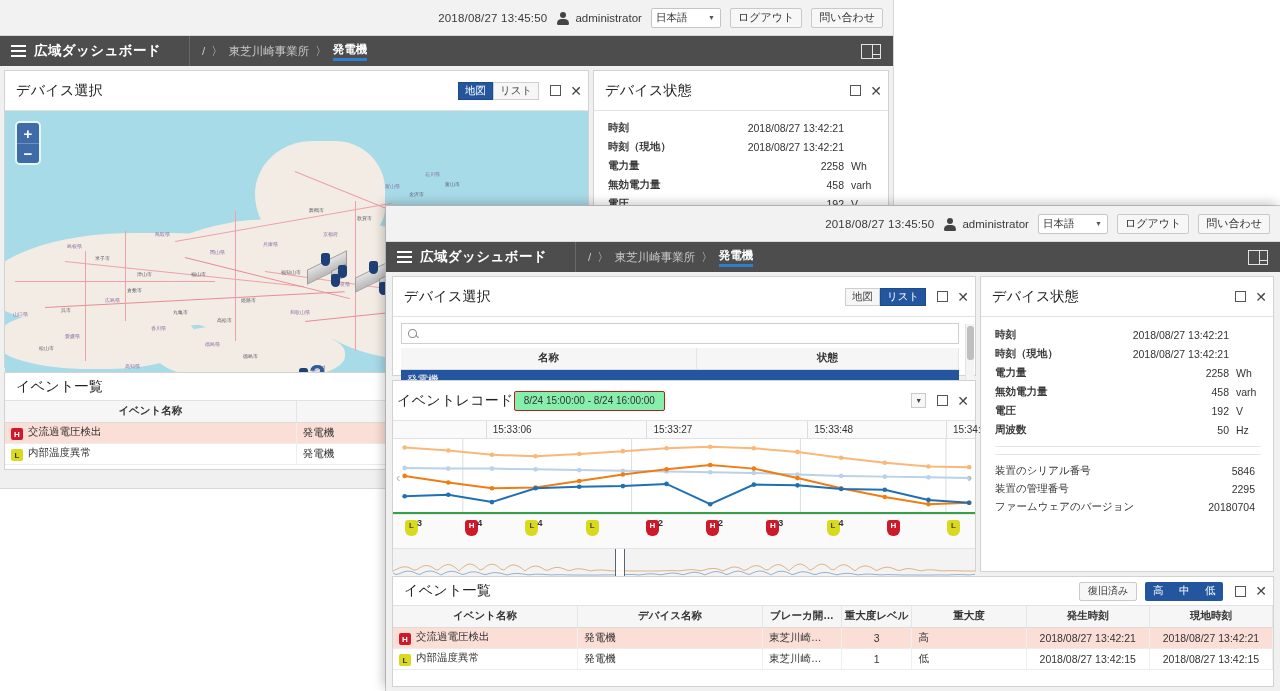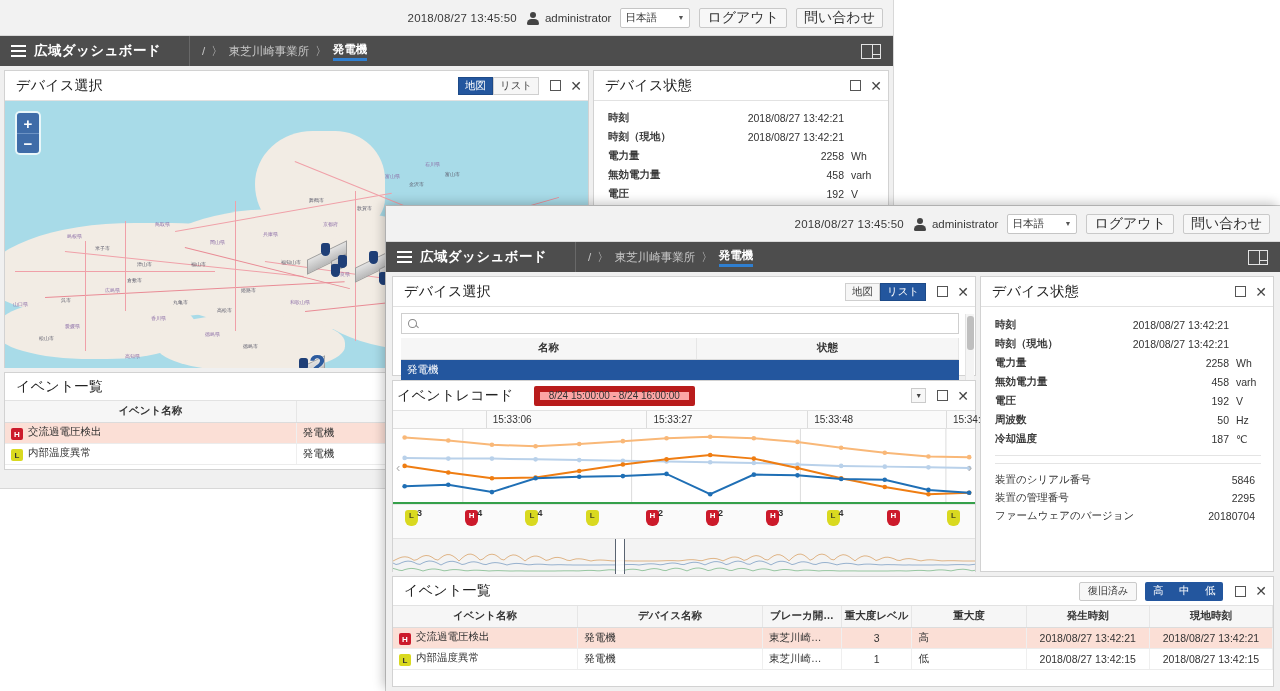--- a/index.html
+++ b/index.html
@@ -26,21 +26,21 @@
   .user-ico { width: 14px; height: 14px; position: relative; display:inline-block; }
   .user-ico i { position: absolute; background: #444; display: block; }
   .user-ico i:nth-child(1){ width:6px; height:6px; border-radius:50%; left:4px; top:1px; }
   .user-ico i:nth-child(2){ width:12px; height:6px; border-radius:6px 6px 2px 2px; left:1px; top:8px; }
   .uname { font-size: 11.5px; color: #3a3a3a; }
   .lang-sel { width: 70px; height: 20px; background: #fff; border: 1px solid #c5c5c5;
               border-radius: 2px; font-size: 10.5px; color: #333;
               display: flex; align-items: center; padding: 0 4px; position: relative; }
   .lang-sel .caret { position: absolute; right: 5px; font-size: 7px; color:#555; }
   .tb-btn { height: 20px; min-width: 62px; background: #f7f7f7; border: 1px solid #c9c9c9;
-            border-radius: 2px; font-size: 14px; color: #333;
+            border-radius: 2px; font-size: 11px; color: #333;
             display: flex; align-items: center; justify-content: center; padding: 0 7px; }
 
   .navbar { height: 30px; background: #4d4d4d; display: flex; align-items: center;
             color: #fff; position: relative; }
   .hamb { width: 15px; height: 12px; margin-left: 11px; margin-right: 8px;
           display: flex; flex-direction: column; justify-content: space-between; }
   .hamb b { display:block; height: 2px; background: #fff; width: 100%;
             border-left: 3px solid #fff; }
   .nav-title { font-size: 13.5px; font-weight: bold; letter-spacing: .4px; }
   .nav-div { width: 1px; height: 30px; background: #686868; margin-left: 28px; }
@@ -53,21 +53,21 @@
   .layout-ico u { display:block; width: 60%; border-right: 1.6px solid #e3e3e3; }
   .layout-ico s { display:block; width: 40%; border-top: 6px solid transparent;
                   position: relative; }
   .layout-ico s:after{ content:""; position:absolute; left:0; right:0; top:45%;
                        height:1.6px; background:#e3e3e3; }
 
   .body-area { position: relative; background: #f0f0f0; }
 
   
   .panel { position: absolute; background: #fff; border: 1px solid #d2d2d2; }
-  .panel-hd { height: 30px; display: flex; align-items: center;
+  .panel-hd { height: 40px; display: flex; align-items: center;
               border-bottom: 1px solid #e2e2e2; padding: 0 6px 0 11px; background:#fff; }
   .panel-title { font-size: 14px; color: #222; letter-spacing: .3px; }
   .hd-sp { flex: 1; }
   .seg { display: flex; margin-right: 8px; }
   .seg div { height: 18px; padding: 0 6px; font-size: 10.5px; display: flex;
              align-items: center; justify-content: center; border: 1px solid #cfcfcf;
              background: #f6f6f6; color: #444; }
   .seg div.on { background: #23569e; border-color: #1d4madrid; border-color:#1d4a88;
                 color: #fff; }
   .win-ctl { display: flex; align-items: center; gap: 9px; margin-left: 3px; }
@@ -141,23 +141,23 @@
   .mag { width: 9px; height: 9px; border: 1.4px solid #8a8a8a; border-radius: 50%;
          position: relative; margin-right: 5px; }
   .mag:after { content:""; position: absolute; width: 4px; height: 1.4px;
                background: #8a8a8a; transform: rotate(45deg); right: -3px; bottom: 0; }
   .sel-row { background: #23569e; color: #fff !important; }
   .sel-row td { color: #fff; border-color: #23569e; }
   .chart-axis { display: flex; height: 18px; border-bottom: 1px solid #e0e0e0;
                 background: #fafafa; }
   .chart-axis div { font-size: 10px; color: #333; padding-left: 6px;
                     border-left: 1px solid #dcdcdc; display: flex; align-items: center; }
-  .range-pill { height: 20px; border: 6px solid #b91c1c; background: #fca5a5;
+  .range-pill { height: 20px; border: 1px solid #b91c1c; background: #86efac;
                 border-radius: 2px; font-size: 10px; color: #333; padding: 0 9px;
-                display: flex; align-items: center; margin-left: 20px; }
+                display: flex; align-items: center; margin-left: 0; }
   .chev-btn { width: 15px; height: 15px; border: 1px solid #cbcbcb; background: #f7f7f7;
               display: flex; align-items: center; justify-content: center;
               font-size: 7px; color: #444; margin-right: 8px; }
   .ev-strip { position: relative; height: 34px; background: #fafafa;
               border-top: 1px solid #e8e8e8; }
   .ev-mark { position: absolute; top: 5px; }
   .ev-mark .pin { width: 13px; height: 16px; border-radius: 3px 3px 6px 6px;
                   display: flex; align-items: flex-start; justify-content: center;
                   font-size: 8px; font-weight: bold; padding-top: 1px; }
   .ev-mark .pin.H { background: #cc1a2b; color: #fff; }
@@ -675,25 +675,20 @@
           <div class="ds-row">
             <span class="k">電圧</span>
             <span class="v">192</span>
             <span class="u">V</span>
           </div>
           <div class="ds-row">
             <span class="k">周波数</span>
             <span class="v">50</span>
             <span class="u">Hz</span>
           </div>
-          <div class="ds-row">
-            <span class="k">冷却温度</span>
-            <span class="v">187</span>
-            <span class="u">℃</span>
-          </div>
 
           <div class="ds-sep"></div>
 
 
           <div class="ds-sep"></div>
 
           <div class="info-row">
             <span class="k">装置のシリアル番号</span>
             <span class="v">5846</span>
           </div>

